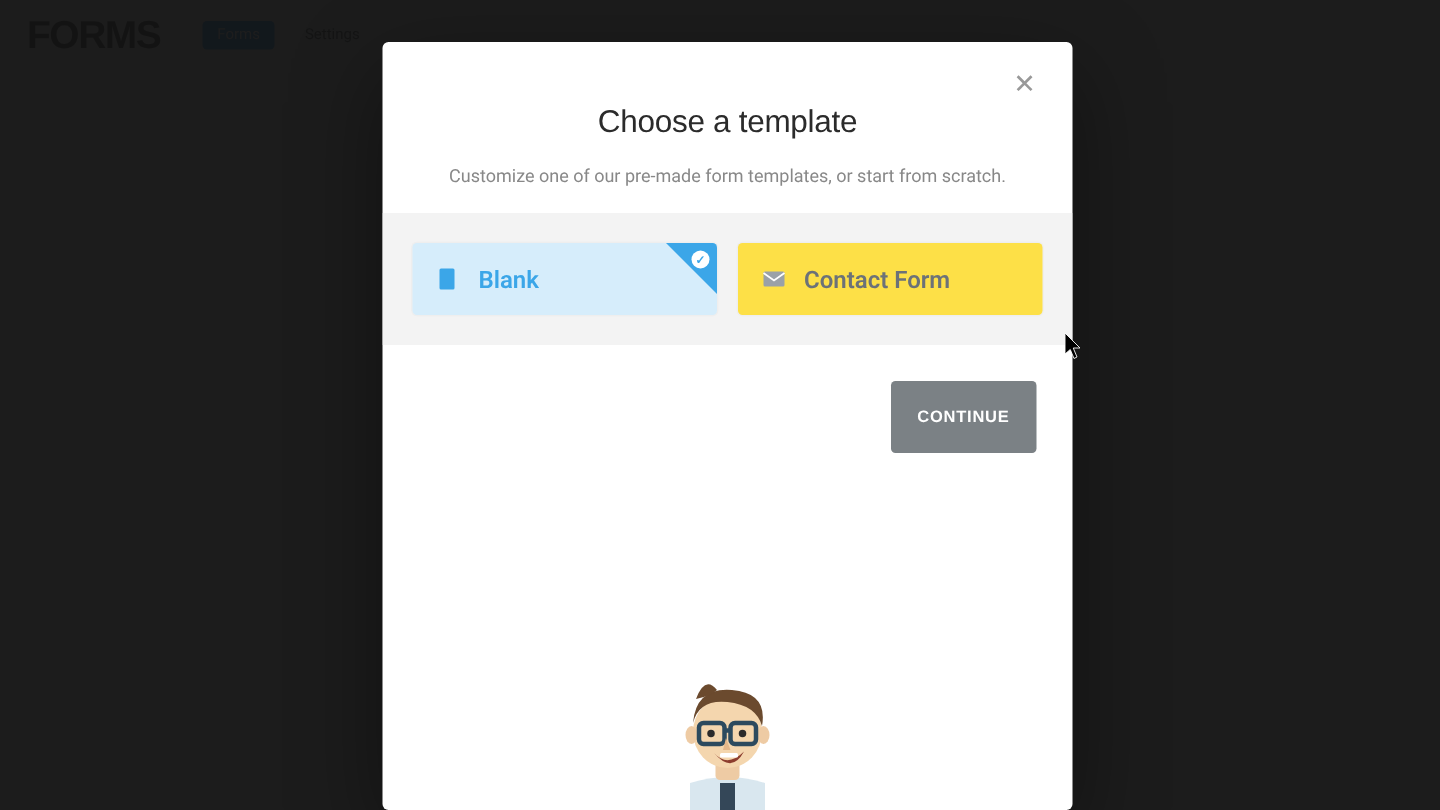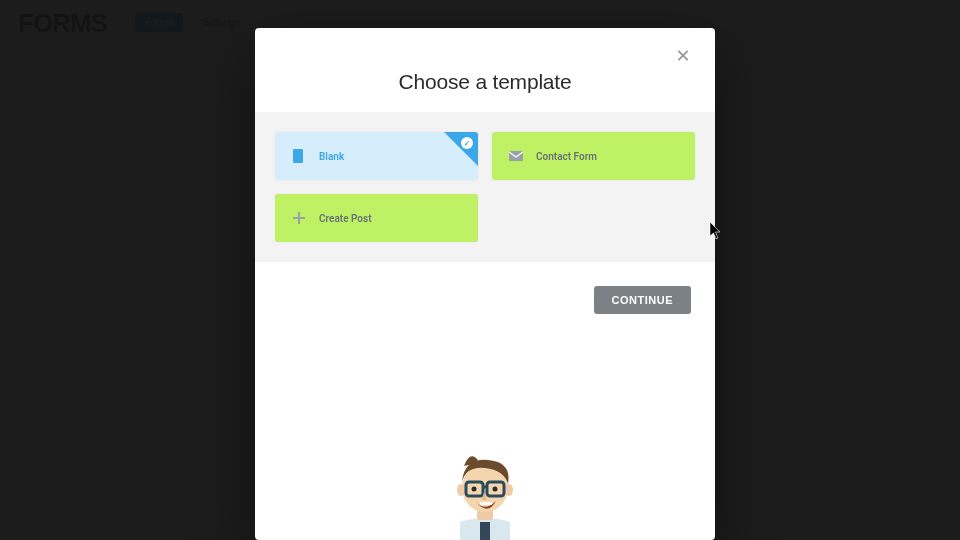--- a/index.html
+++ b/index.html
@@ -31,35 +31,35 @@
   .modal-sub { font-size: 12px; color:#888; margin-top:16px; }
 
   .template-area {
     background:#f3f3f3;
     padding: 20px 20px 20px 20px;
     display:grid;
     grid-template-columns: 1fr 1fr;
     gap: 14px;
   }
   .tmpl {
-    background:#bef264;
+    background:#fde047;
     height:48px;
     border-radius:3px;
     box-shadow: 0 0 0 1px rgba(0,0,0,0.02);
     display:flex; align-items:center;
     padding: 0 16px;
     gap:12px;
     cursor:pointer;
     position:relative;
     overflow:hidden;
   }
   .tmpl.selected { background:#d6edfb; }
   .tmpl .ic { width:16px; height:16px; display:flex; align-items:center; justify-content:center; color:#9aa1a8; flex-shrink:0; }
   .tmpl.selected .ic { color:#3ba6e8; }
-  .tmpl .lbl { font-size:10px; font-weight:600; color:#6c7278; }
+  .tmpl .lbl { font-size:16px; font-weight:600; color:#6c7278; }
   .tmpl.selected .lbl { color:#3ba6e8; }
   .tmpl .corner {
     position:absolute; top:0; right:0; width:0; height:0;
     border-style:solid; border-width:0 34px 34px 0;
     border-color: transparent #3ba6e8 transparent transparent;
   }
   .tmpl .corner-check {
     position:absolute; top:5px; right:5px; width:12px; height:12px;
     background:#fff; border-radius:50%;
     display:flex; align-items:center; justify-content:center;
@@ -70,21 +70,21 @@
     flex:1;
     position:relative;
     display:flex;
     justify-content:flex-end;
     align-items:flex-start;
     padding: 24px 24px 0 24px;
   }
   .continue-btn {
     background:#7b8185; color:#fff; border:none;
     font-size:11px; font-weight:700; letter-spacing:0.5px;
-    padding:8px 18px; border-radius:3px; cursor:pointer;
+    padding:18px 18px; border-radius:3px; cursor:pointer;
     text-transform:uppercase;
   }
 
   
   .mascot { position:absolute; bottom:-4px; left:50%; transform:translateX(-50%); width:110px; height:100px; pointer-events:none;}
   .mascot svg { width:100%; height:100%; }
 
   
   .cursor { position:absolute; left:710px; top:222px; width:12px; height:18px; pointer-events:none; z-index:99;}
   .cursor svg { width:100%; height:100%; }
@@ -100,20 +100,21 @@
 
 <div class="overlay"></div>
 
 <div class="modal">
 
   <div class="modal-header">
     <button class="close-btn">
       <span>✕</span>
     </button>
     <h2 class="modal-title">Choose a template</h2>
+    <p class="modal-sub">Customize one of our pre-made form templates, or start from scratch.</p>
   </div>
 
   <div class="template-area">
 
     <div class="tmpl selected">
       <span class="ic">
         <svg viewBox="0 0 16 16">
             <rect x="2" y="1" width="10" height="14" rx="1" fill="currentColor"></rect>
           </svg>
       </span>
@@ -127,29 +128,20 @@
         <svg viewBox="0 0 16 16">
             <rect x="1" y="3" width="14" height="10" rx="1" fill="currentColor"></rect>
             <path d="M1 4 L8 9 L15 4" stroke="#fff" stroke-width="1.2" fill="none"></path>
           </svg>
       </span>
       <span class="lbl">Contact Form</span>
     </div>
 
 
 
-    <div class="tmpl">
-      <span class="ic">
-        <svg viewBox="0 0 16 16">
-            <rect x="7" y="2" width="2" height="12" fill="currentColor"></rect>
-            <rect x="2" y="7" width="12" height="2" fill="currentColor"></rect>
-          </svg>
-      </span>
-      <span class="lbl">Create Post</span>
-    </div>
 
   </div>
 
   <div class="modal-footer">
     <button class="continue-btn">CONTINUE</button>
 
     <div class="mascot">
       <svg viewBox="0 0 110 100">
 
         <path d="M30 100 L30 78 Q55 70 80 78 L80 100 Z" fill="#d9e7ef"></path>

